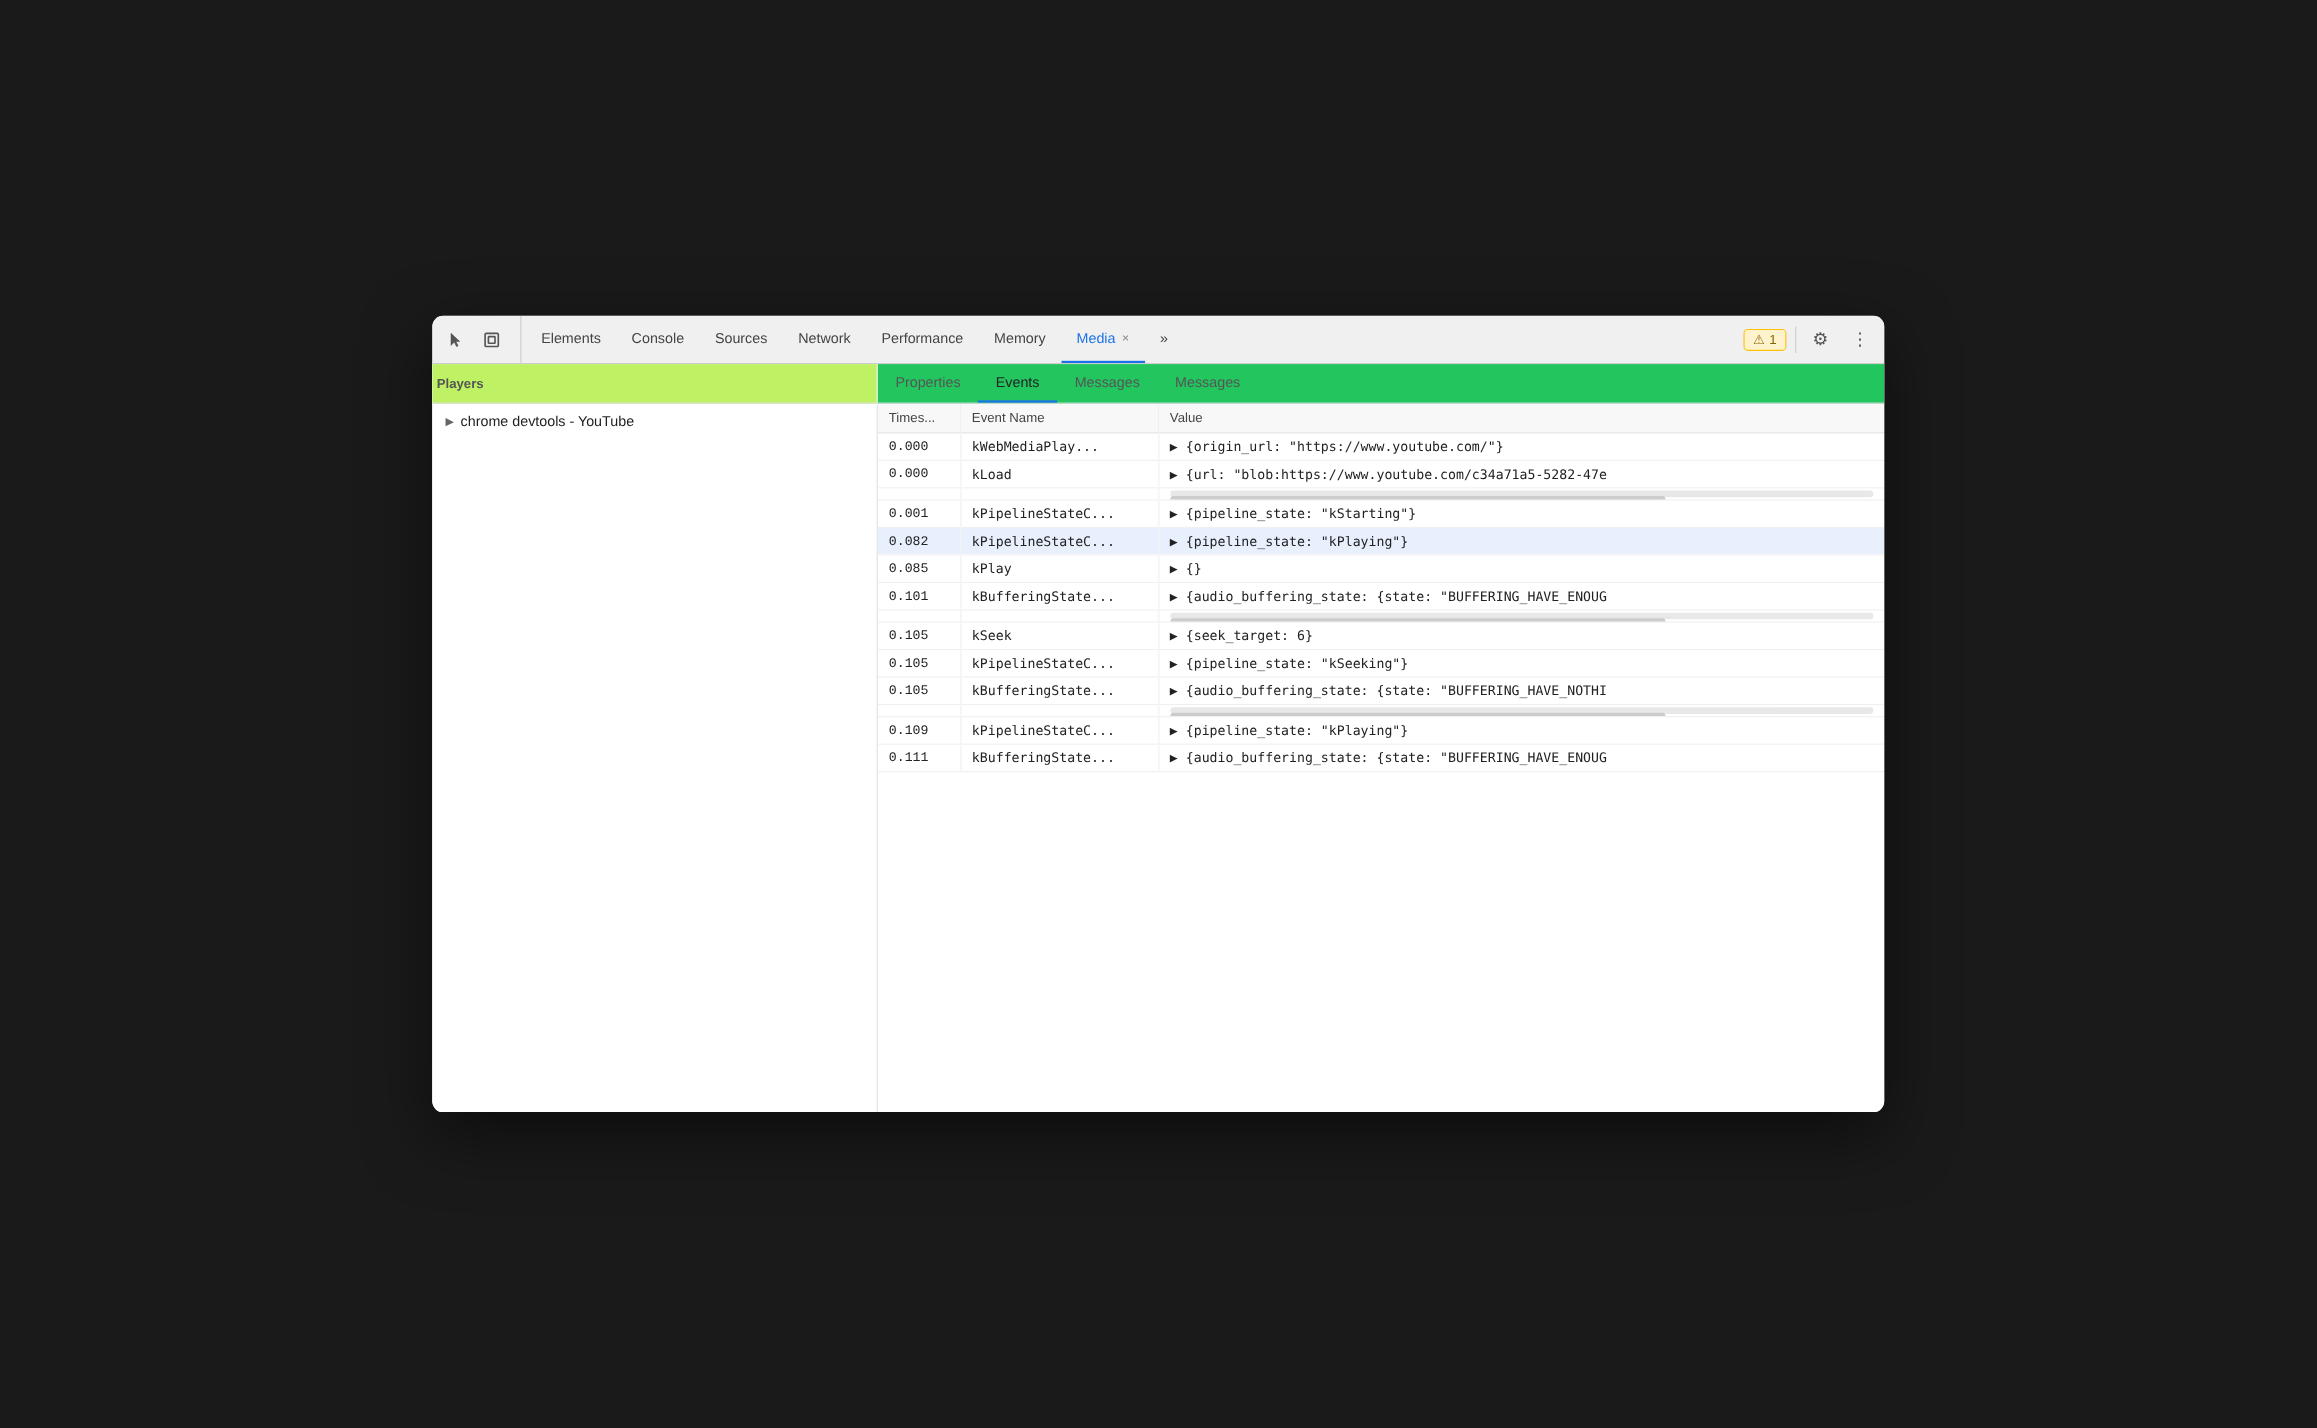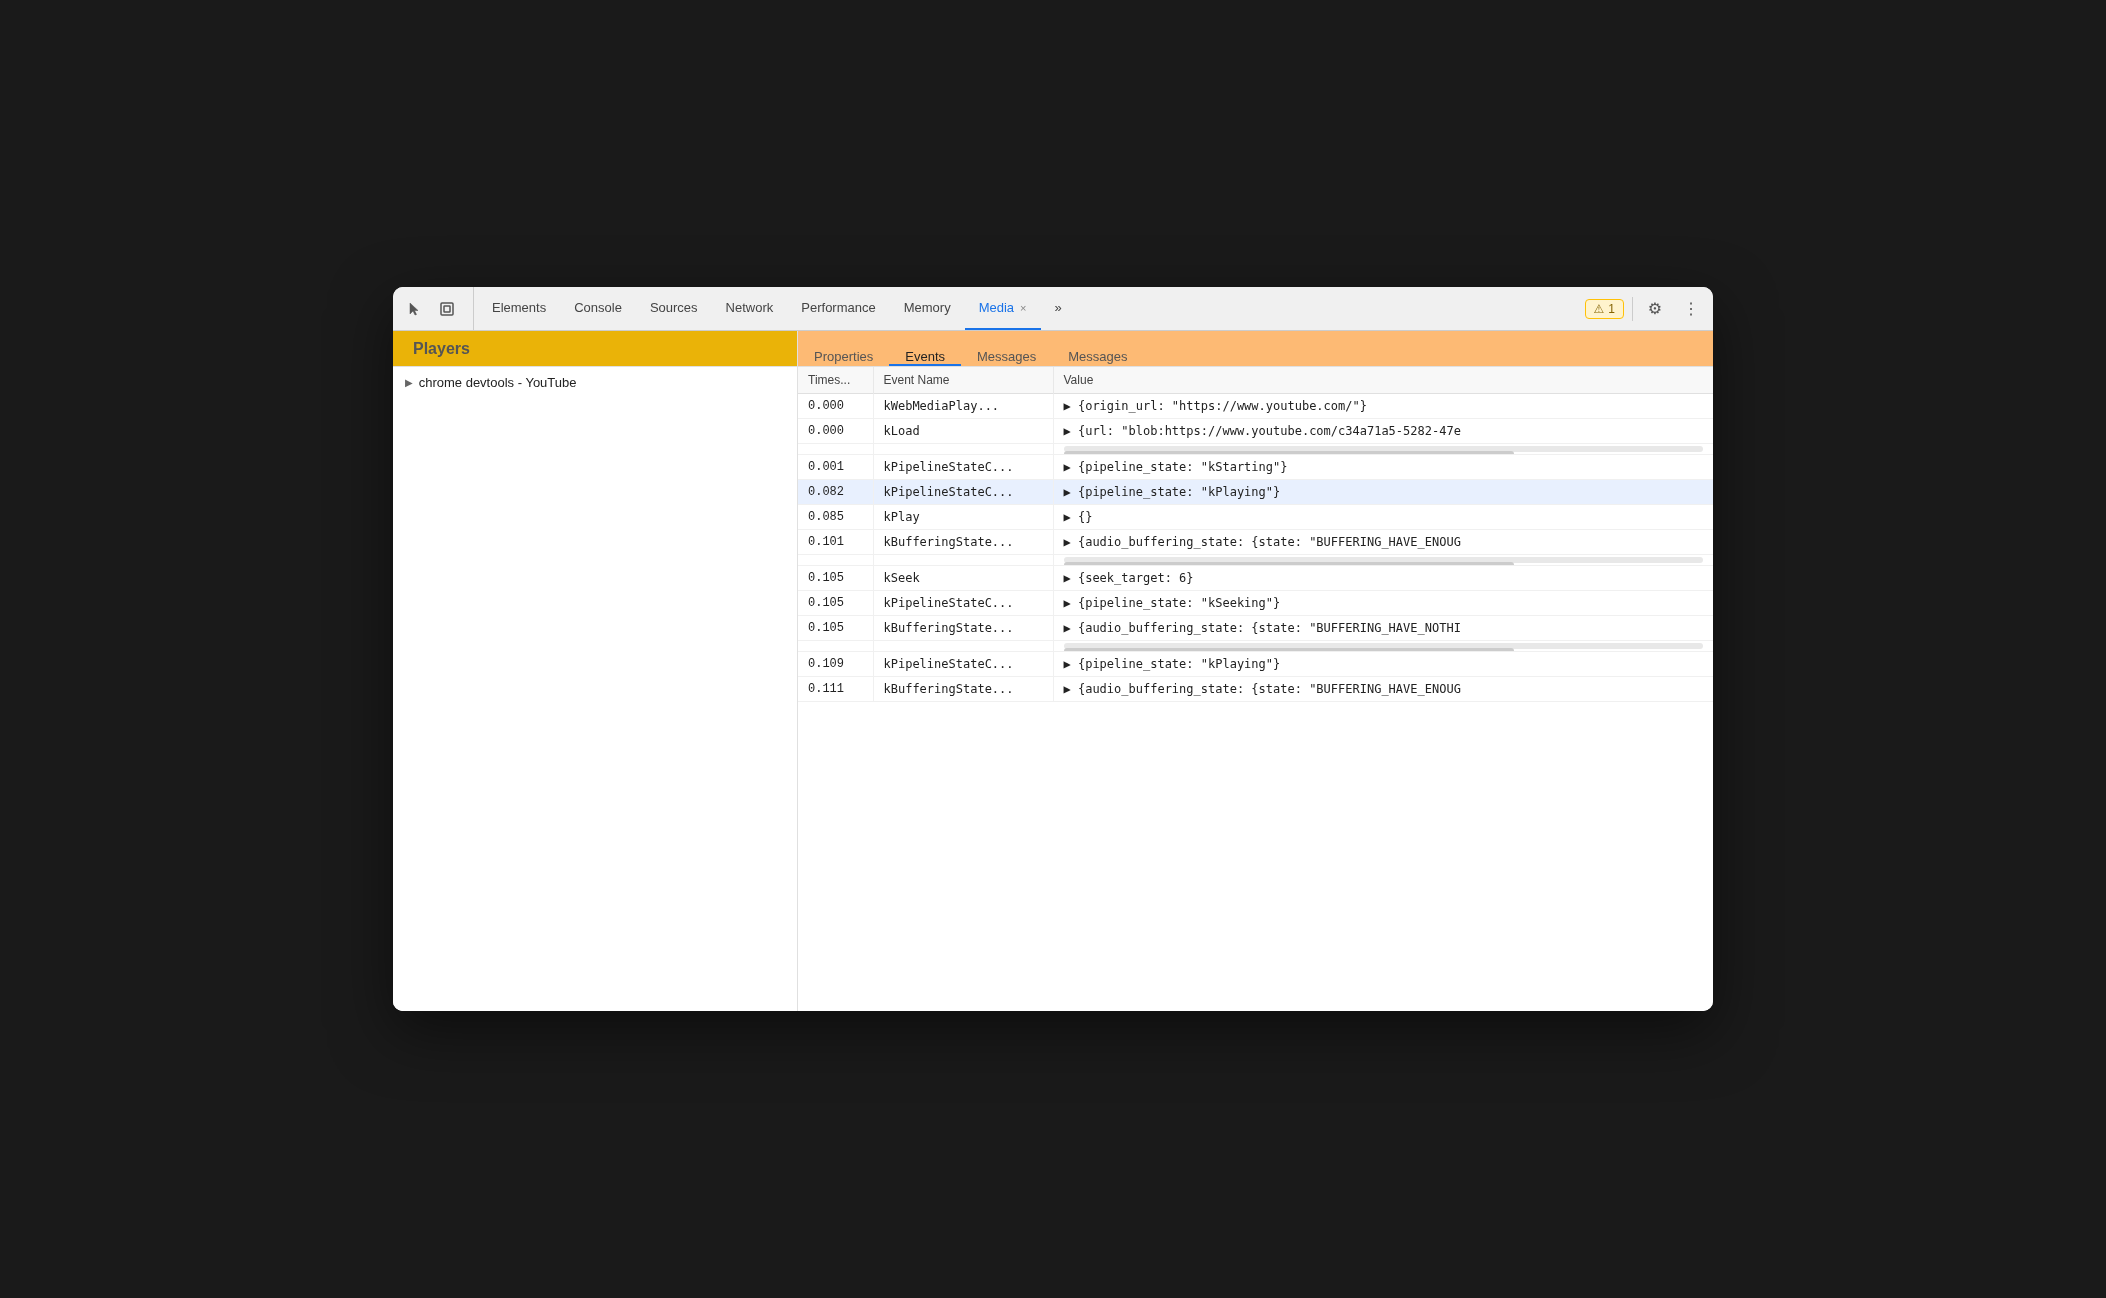--- a/index.html
+++ b/index.html
@@ -126,26 +126,26 @@
       height: 680px;
       background: #fff;
     }
     .sidebar {
       width: 405px;
       border-right: 1px solid #e0e0e0;
       background: #fff;
       flex-shrink: 0;
     }
     .sidebar-header {
-      padding: 8px 20px;
-      font-size: 16px;
+      padding: 8px 4px;
+      font-size: 12px;
       color: #555;
       font-weight: 600;
       border-bottom: 1px solid #e0e0e0;
-      background: #eab308;
+      background: #bef264;
       height: 36px;
       display: flex;
       align-items: center;
     }
     .player-item {
       display: flex;
       align-items: center;
       padding: 8px 12px;
       cursor: pointer;
       font-size: 13px;
@@ -158,23 +158,22 @@
     }
     .content-panel {
       flex: 1;
       display: flex;
       flex-direction: column;
       overflow: hidden;
     }
     .content-tabs {
       display: flex;
       border-bottom: 1px solid #e0e0e0;
-      background: #fdba74;
+      background: #22c55e;
       height: 36px;
-      align-items: flex-end;
     }
     .content-tab {
       padding: 0 16px;
       cursor: pointer;
       color: #555;
       font-size: 13px;
       display: flex;
       align-items: center;
       border-bottom: 2px solid transparent;
     }

